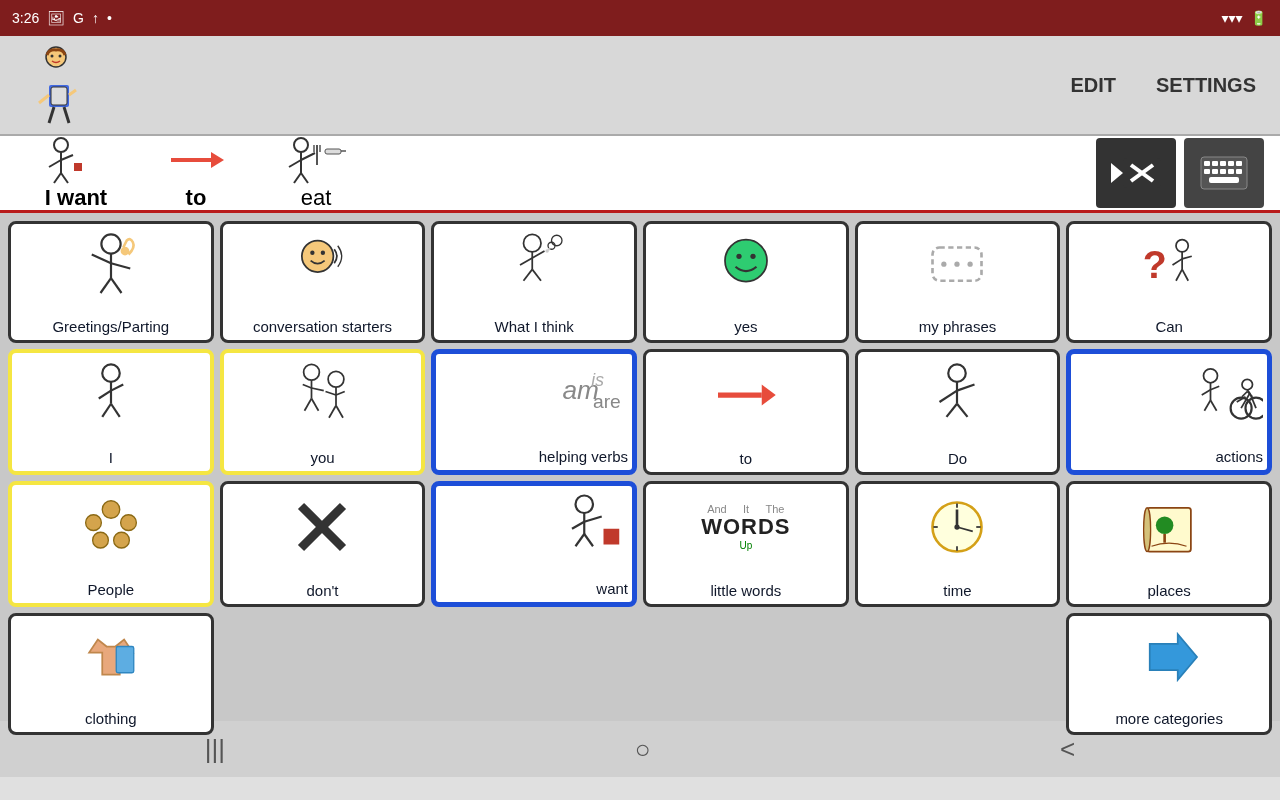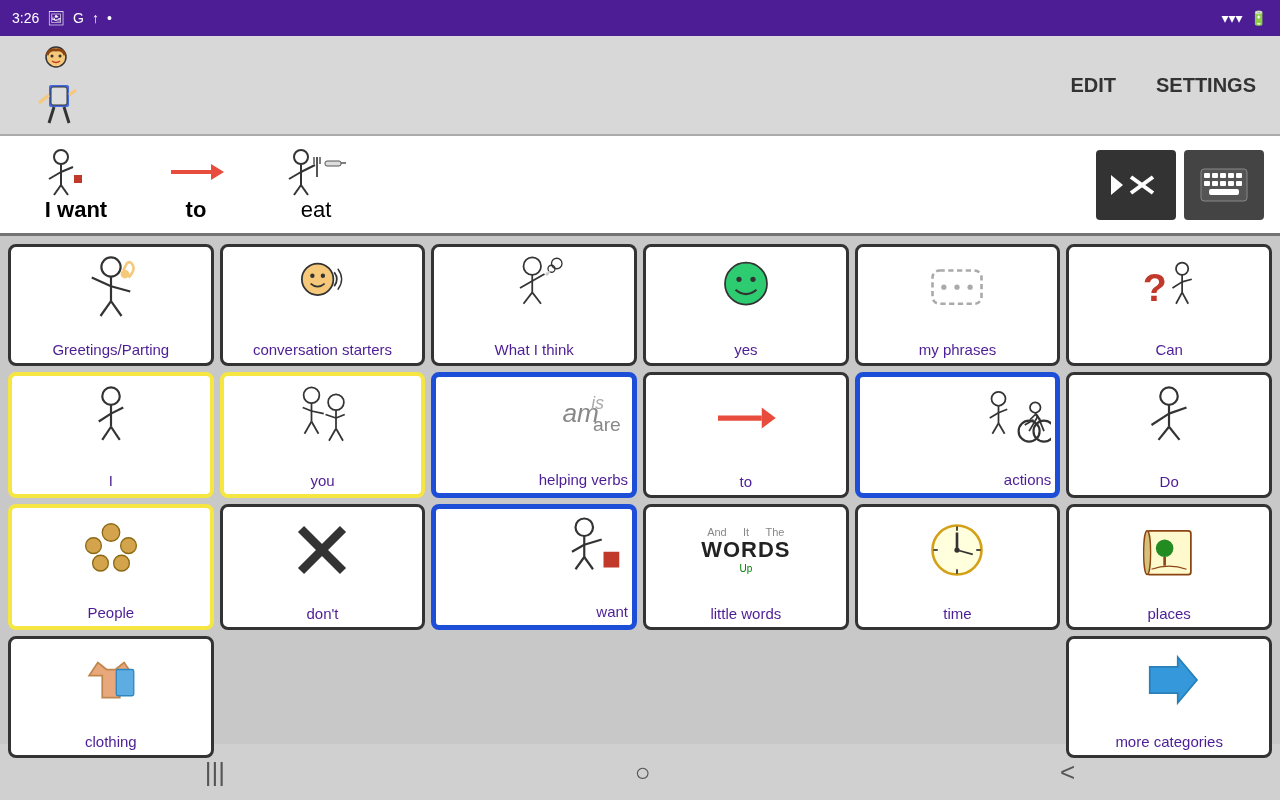--- a/index.html
+++ b/index.html
@@ -1,20 +1,20 @@
 <!DOCTYPE html>
 <html><head>
   <meta charset="utf-8">
   <style>
     * { box-sizing: border-box; margin: 0; padding: 0; }
     body { background: #e0e0e0; font-family: Arial, sans-serif; width: 1280px; height: 800px; overflow: hidden; }
 
     
     #status-bar {
-      background: #4c1d95;
+      background: #7f1d1d;
       color: white;
       height: 36px;
       display: flex;
       align-items: center;
       padding: 0 12px;
       font-size: 14px;
       justify-content: space-between;
     }
     #status-left { display: flex; align-items: center; gap: 8px; }
     #status-right { display: flex; align-items: center; gap: 8px; }
@@ -45,25 +45,25 @@
       color: #333;
     }
     .top-bar-btn {
       cursor: pointer;
       padding: 4px 8px;
     }
 
     
     #sentence-bar {
       background: white;
-      height: 100px;
+      height: 77px;
       display: flex;
       align-items: center;
       padding: 0 16px;
-      border-bottom: 3px solid #737373;
+      border-bottom: 3px solid #b91c1c;
       gap: 0;
     }
     .sentence-word {
       display: flex;
       flex-direction: column;
       align-items: center;
       min-width: 120px;
       padding: 4px 12px;
     }
     .sentence-word .icon-area {
@@ -139,21 +139,21 @@
     .cell-icon {
       flex: 1;
       display: flex;
       align-items: center;
       justify-content: center;
       font-size: 48px;
     }
     .cell-label {
       font-size: 15px;
       text-align: center;
-      color: #4c1d95;
+      color: #0f172a;
       margin-top: 18px;
       line-height: 1.2;
     }
 
     
     #nav-bar {
       background: #d0d0d0;
       height: 56px;
       display: flex;
       align-items: center;
@@ -439,20 +439,34 @@
   <div class="grid-cell">
     <div class="cell-icon">
       <svg class="cell-svg" viewBox="0 0 80 80">
         <line x1="8" y1="40" x2="58" y2="40" stroke="#e74c3c" stroke-width="6"></line>
         <polygon points="58,28 74,40 58,52" fill="#e74c3c"></polygon>
       </svg>
     </div>
     <div class="cell-label">to</div>
   </div>
 
+  <div class="grid-cell">
+    <div class="cell-icon">
+      <svg class="cell-svg" viewBox="0 0 80 80">
+        <circle cx="40" cy="15" r="10" fill="none" stroke="#333" stroke-width="2.5"></circle>
+        <line x1="40" y1="25" x2="40" y2="50" stroke="#333" stroke-width="2.5"></line>
+        <line x1="40" y1="35" x2="20" y2="48" stroke="#333" stroke-width="2.5"></line>
+        <line x1="40" y1="35" x2="60" y2="28" stroke="#333" stroke-width="2.5"></line>
+        <line x1="40" y1="50" x2="28" y2="65" stroke="#333" stroke-width="2.5"></line>
+        <line x1="40" y1="50" x2="52" y2="65" stroke="#333" stroke-width="2.5"></line>
+      </svg>
+    </div>
+    <div class="cell-label">Do</div>
+  </div>
+
   <div class="grid-cell green-border">
     <div class="cell-icon">
       <svg class="cell-svg" viewBox="0 0 80 80">
 
         <circle cx="20" cy="18" r="8" fill="none" stroke="#333" stroke-width="2"></circle>
         <line x1="20" y1="26" x2="20" y2="46" stroke="#333" stroke-width="2"></line>
         <line x1="20" y1="34" x2="10" y2="40" stroke="#333" stroke-width="2"></line>
         <line x1="20" y1="34" x2="30" y2="30" stroke="#333" stroke-width="2"></line>
         <line x1="20" y1="46" x2="13" y2="58" stroke="#333" stroke-width="2"></line>
         <line x1="20" y1="46" x2="27" y2="58" stroke="#333" stroke-width="2"></line>
@@ -463,34 +477,20 @@
         <line x1="65" y1="38" x2="72" y2="55" stroke="#333" stroke-width="2"></line>
         <line x1="60" y1="42" x2="50" y2="48" stroke="#333" stroke-width="2"></line>
 
         <circle cx="62" cy="28" r="6" fill="none" stroke="#333" stroke-width="2"></circle>
         <line x1="62" y1="34" x2="65" y2="38" stroke="#333" stroke-width="2"></line>
         <line x1="62" y1="36" x2="56" y2="42" stroke="#333" stroke-width="2"></line>
         <line x1="62" y1="36" x2="68" y2="42" stroke="#333" stroke-width="2"></line>
       </svg>
     </div>
     <div class="cell-label">actions</div>
-  </div>
-
-  <div class="grid-cell">
-    <div class="cell-icon">
-      <svg class="cell-svg" viewBox="0 0 80 80">
-        <circle cx="40" cy="15" r="10" fill="none" stroke="#333" stroke-width="2.5"></circle>
-        <line x1="40" y1="25" x2="40" y2="50" stroke="#333" stroke-width="2.5"></line>
-        <line x1="40" y1="35" x2="20" y2="48" stroke="#333" stroke-width="2.5"></line>
-        <line x1="40" y1="35" x2="60" y2="28" stroke="#333" stroke-width="2.5"></line>
-        <line x1="40" y1="50" x2="28" y2="65" stroke="#333" stroke-width="2.5"></line>
-        <line x1="40" y1="50" x2="52" y2="65" stroke="#333" stroke-width="2.5"></line>
-      </svg>
-    </div>
-    <div class="cell-label">Do</div>
   </div>
 
   <div class="grid-cell yellow-border">
     <div class="cell-icon">
       <svg class="cell-svg" viewBox="0 0 80 80">
 
         <circle cx="40" cy="20" r="10" fill="#d4a44c" stroke="#8B6914" stroke-width="1.5"></circle>
         <circle cx="20" cy="35" r="9" fill="#d4a44c" stroke="#8B6914" stroke-width="1.5"></circle>
         <circle cx="60" cy="35" r="9" fill="#d4a44c" stroke="#8B6914" stroke-width="1.5"></circle>
         <circle cx="28" cy="55" r="9" fill="#d4a44c" stroke="#8B6914" stroke-width="1.5"></circle>

